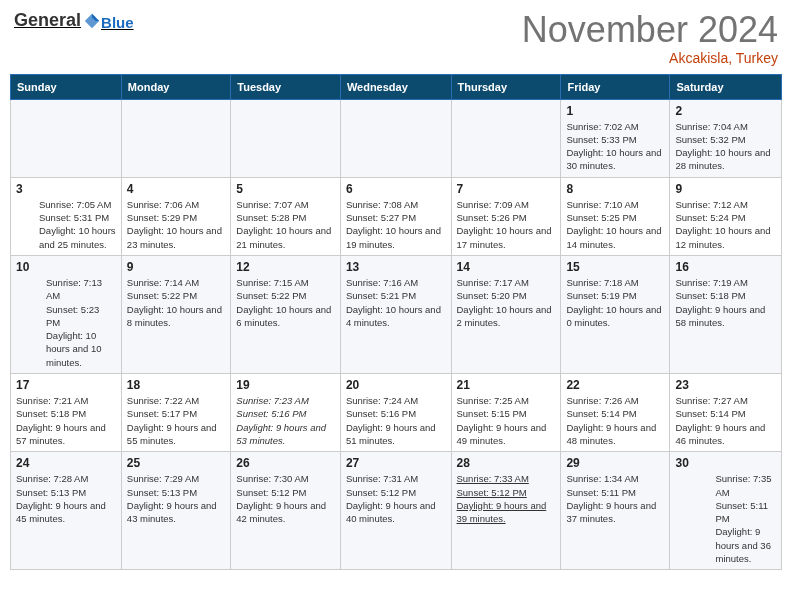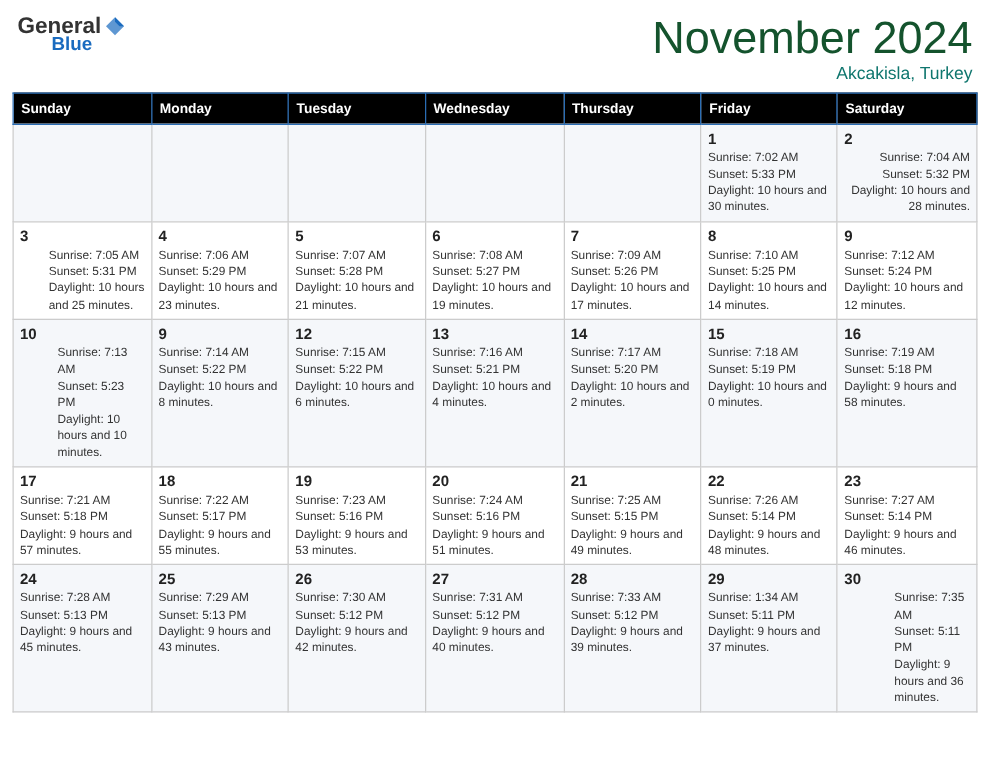--- a/index.html
+++ b/index.html
@@ -12,55 +12,56 @@
     }
     .header {
       display: flex;
       justify-content: space-between;
       align-items: flex-start;
       margin-bottom: 8px;
       padding: 0 4px;
     }
     .logo {
       display: flex;
-      flex-direction: column;
-      align-items: center;
+      flex-direction: row;
+      align-items: flex-end;
+      text-decoration: underline;
     }
     .logo-text {
       display: flex;
       align-items: center;
       font-size: 18px;
       font-weight: bold;
     }
     .logo-general { color: #333; }
     .logo-blue { color: #1a6bbf; }
     .logo-icon {
       width: 18px;
       height: 18px;
       margin-left: 2px;
     }
     .title-block { text-align: right; }
     .month-title {
       font-size: 36px;
       font-weight: normal;
-      color: #14532d;
+      color: #737373;
       line-height: 1.1;
       text-align: right;
     }
     .location {
       font-size: 14px;
-      color: #0f766e;
+      color: #c2410c;
     }
     table {
       width: 100%;
       border-collapse: collapse;
       font-size: 10px;
     }
     thead tr th {
-      background-color: #000000;
+      background-color: #0c4a6e;
       color: #fff;
       text-align: left;
       padding: 6px 6px;
       font-size: 11px;
       font-weight: bold;
       border: 1px solid #2a6db5;
     }
     tbody tr td {
       border: 1px solid #ccc;
       vertical-align: top;
@@ -131,21 +132,21 @@
         <td class="empty-cell"></td>
         <td class="empty-cell"></td>
         <td>
           <span class="day-number">1</span>
           <div class="day-info" style="white-space: pre-line;">Sunrise: 7:02 AM
 Sunset: 5:33 PM
 Daylight: 10 hours and 30 minutes.</div>
         </td>
         <td>
           <span class="day-number">2</span>
-          <div class="day-info" style="white-space: pre-line; text-align: right;">Sunrise: 7:04 AM
+          <div class="day-info" style="white-space: pre-line;">Sunrise: 7:04 AM
 Sunset: 5:32 PM
 Daylight: 10 hours and 28 minutes.</div>
         </td>
       </tr>
       <tr>
         <td>
           <span class="day-number">3</span>
           <div class="day-info" style="white-space: pre-line; margin-left: 23px;">Sunrise: 7:05 AM
 Sunset: 5:31 PM
 Daylight: 10 hours and 25 minutes.</div>
@@ -239,21 +240,21 @@
 Daylight: 9 hours and 57 minutes.</div>
         </td>
         <td>
           <span class="day-number">18</span>
           <div class="day-info" style="white-space: pre-line;">Sunrise: 7:22 AM
 Sunset: 5:17 PM
 Daylight: 9 hours and 55 minutes.</div>
         </td>
         <td>
           <span class="day-number">19</span>
-          <div class="day-info" style="white-space: pre-line;">Sunrise: 7:23 AM
+          <div class="day-info" style="white-space: pre-line; font-style: italic;">Sunrise: 7:23 AM
 Sunset: 5:16 PM
 Daylight: 9 hours and 53 minutes.</div>
         </td>
         <td>
           <span class="day-number">20</span>
           <div class="day-info" style="white-space: pre-line;">Sunrise: 7:24 AM
 Sunset: 5:16 PM
 Daylight: 9 hours and 51 minutes.</div>
         </td>
         <td>
@@ -295,21 +296,21 @@
 Daylight: 9 hours and 42 minutes.</div>
         </td>
         <td>
           <span class="day-number">27</span>
           <div class="day-info" style="white-space: pre-line;">Sunrise: 7:31 AM
 Sunset: 5:12 PM
 Daylight: 9 hours and 40 minutes.</div>
         </td>
         <td>
           <span class="day-number">28</span>
-          <div class="day-info" style="white-space: pre-line;">Sunrise: 7:33 AM
+          <div class="day-info" style="white-space: pre-line; text-decoration: underline;">Sunrise: 7:33 AM
 Sunset: 5:12 PM
 Daylight: 9 hours and 39 minutes.</div>
         </td>
         <td>
           <span class="day-number">29</span>
           <div class="day-info" style="white-space: pre-line;">Sunrise: 1:34 AM
 Sunset: 5:11 PM
 Daylight: 9 hours and 37 minutes.</div>
         </td>
         <td>

